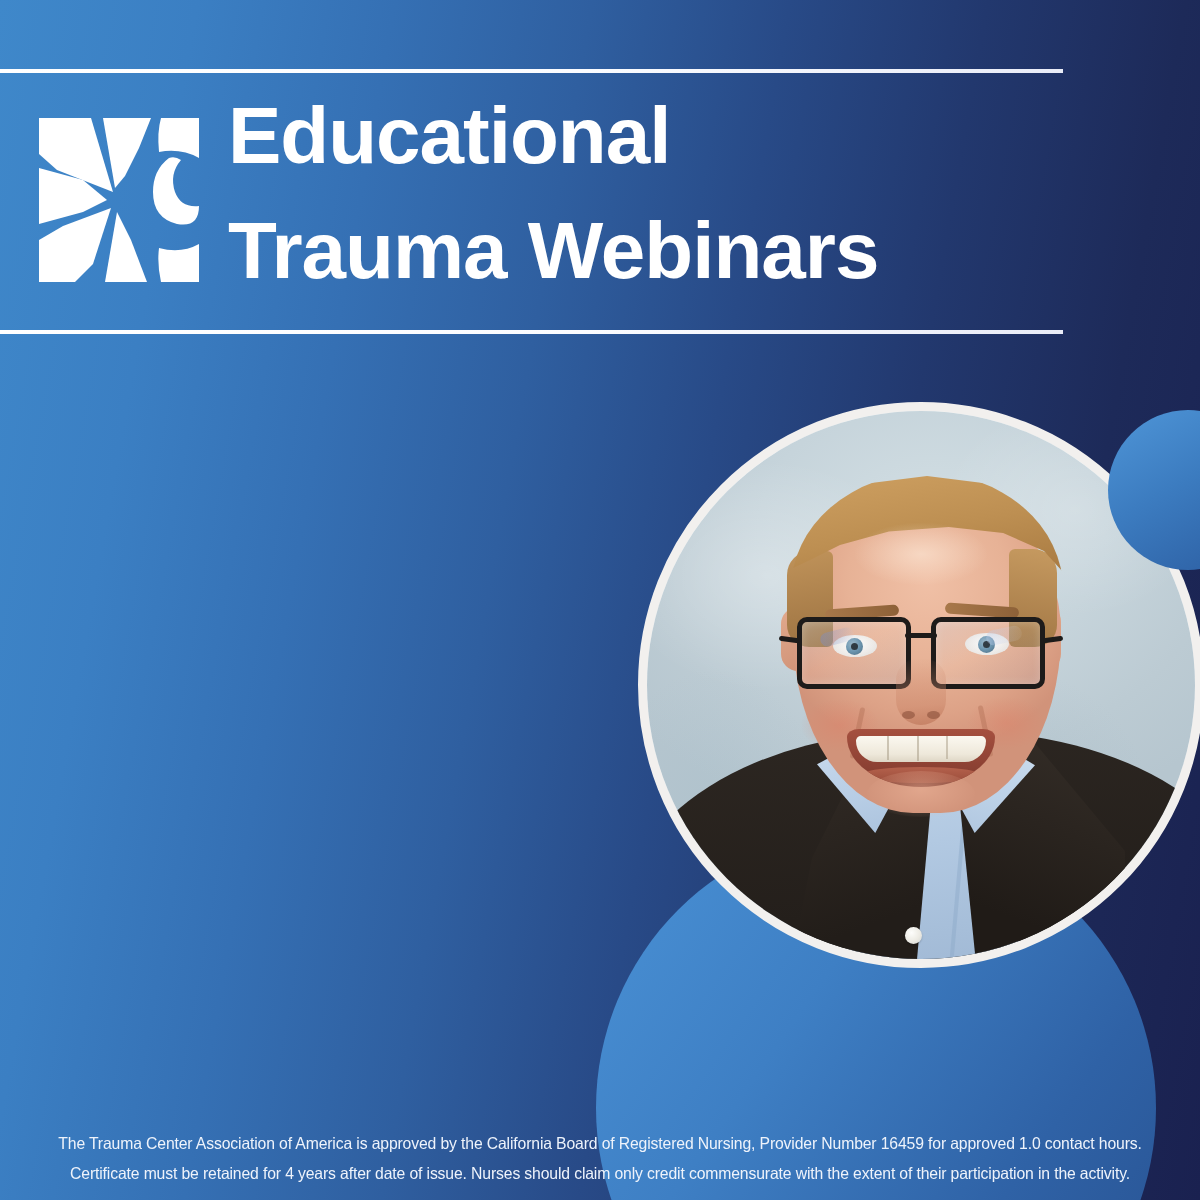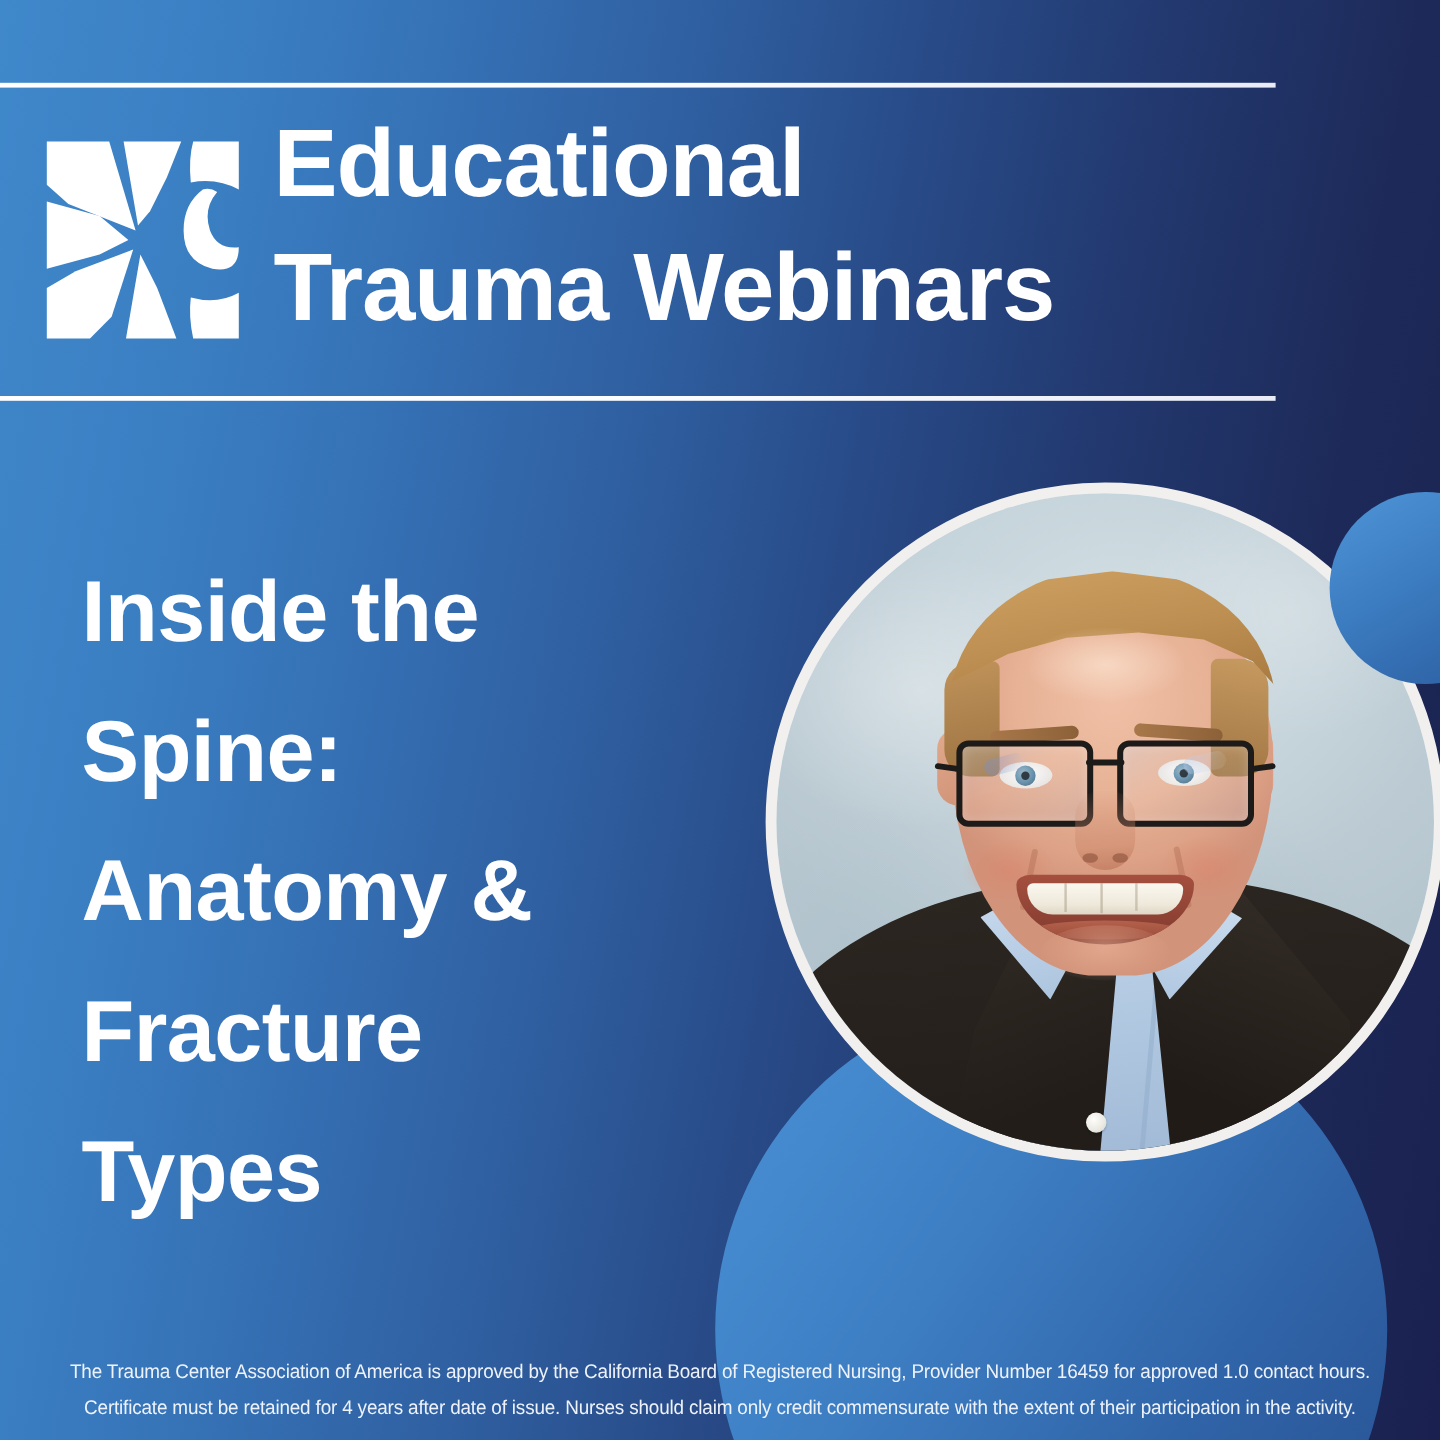--- a/index.html
+++ b/index.html
@@ -239,21 +239,21 @@
   #rule-bottom{top:330px;}
 
   #logo-mark{position:absolute;left:35px;top:114px;width:168px;height:172px;}
   #logo-mark svg{display:block;width:100%;height:100%;}
 
   #brand-text{
     position:absolute;left:228px;top:96px;width:880px;
     color:#ffffff;font-weight:700;font-size:80px;line-height:1.0;
     letter-spacing:-1px;
   }
-  #brand-line2{margin-top:24px;}
+  #brand-line2{margin-top:35px;}
 
   
   #title-block{
     position:absolute;left:68px;top:452px;width:520px;
     color:#ffffff;font-weight:700;font-size:72px;line-height:1.62;
     letter-spacing:-0.5px;
   }
   #title-block .tline{display:block;white-space:nowrap;}
 
   
@@ -366,26 +366,19 @@
         </g>
       </svg>
     </div>
 
     <div id="brand-text">
       <div>Educational</div>
       <div id="brand-line2">Trauma Webinars</div>
     </div>
   </div>
 
-  <div id="title-block">
-    <span class="tline">Inside the</span>
-    <span class="tline">Spine:</span>
-    <span class="tline">Anatomy &amp;</span>
-    <span class="tline">Fracture</span>
-    <span class="tline">Types</span>
-  </div>
 
   <div id="disclaimer">
     <span>The Trauma Center Association of America is approved by the California Board of Registered Nursing, Provider Number 16459 for approved 1.0 contact hours.</span>
     <span>Certificate must be retained for 4 years after date of issue. Nurses should claim only credit commensurate with the extent of their participation in the activity.</span>
   </div>
 
 </div>
 
 </body></html>

